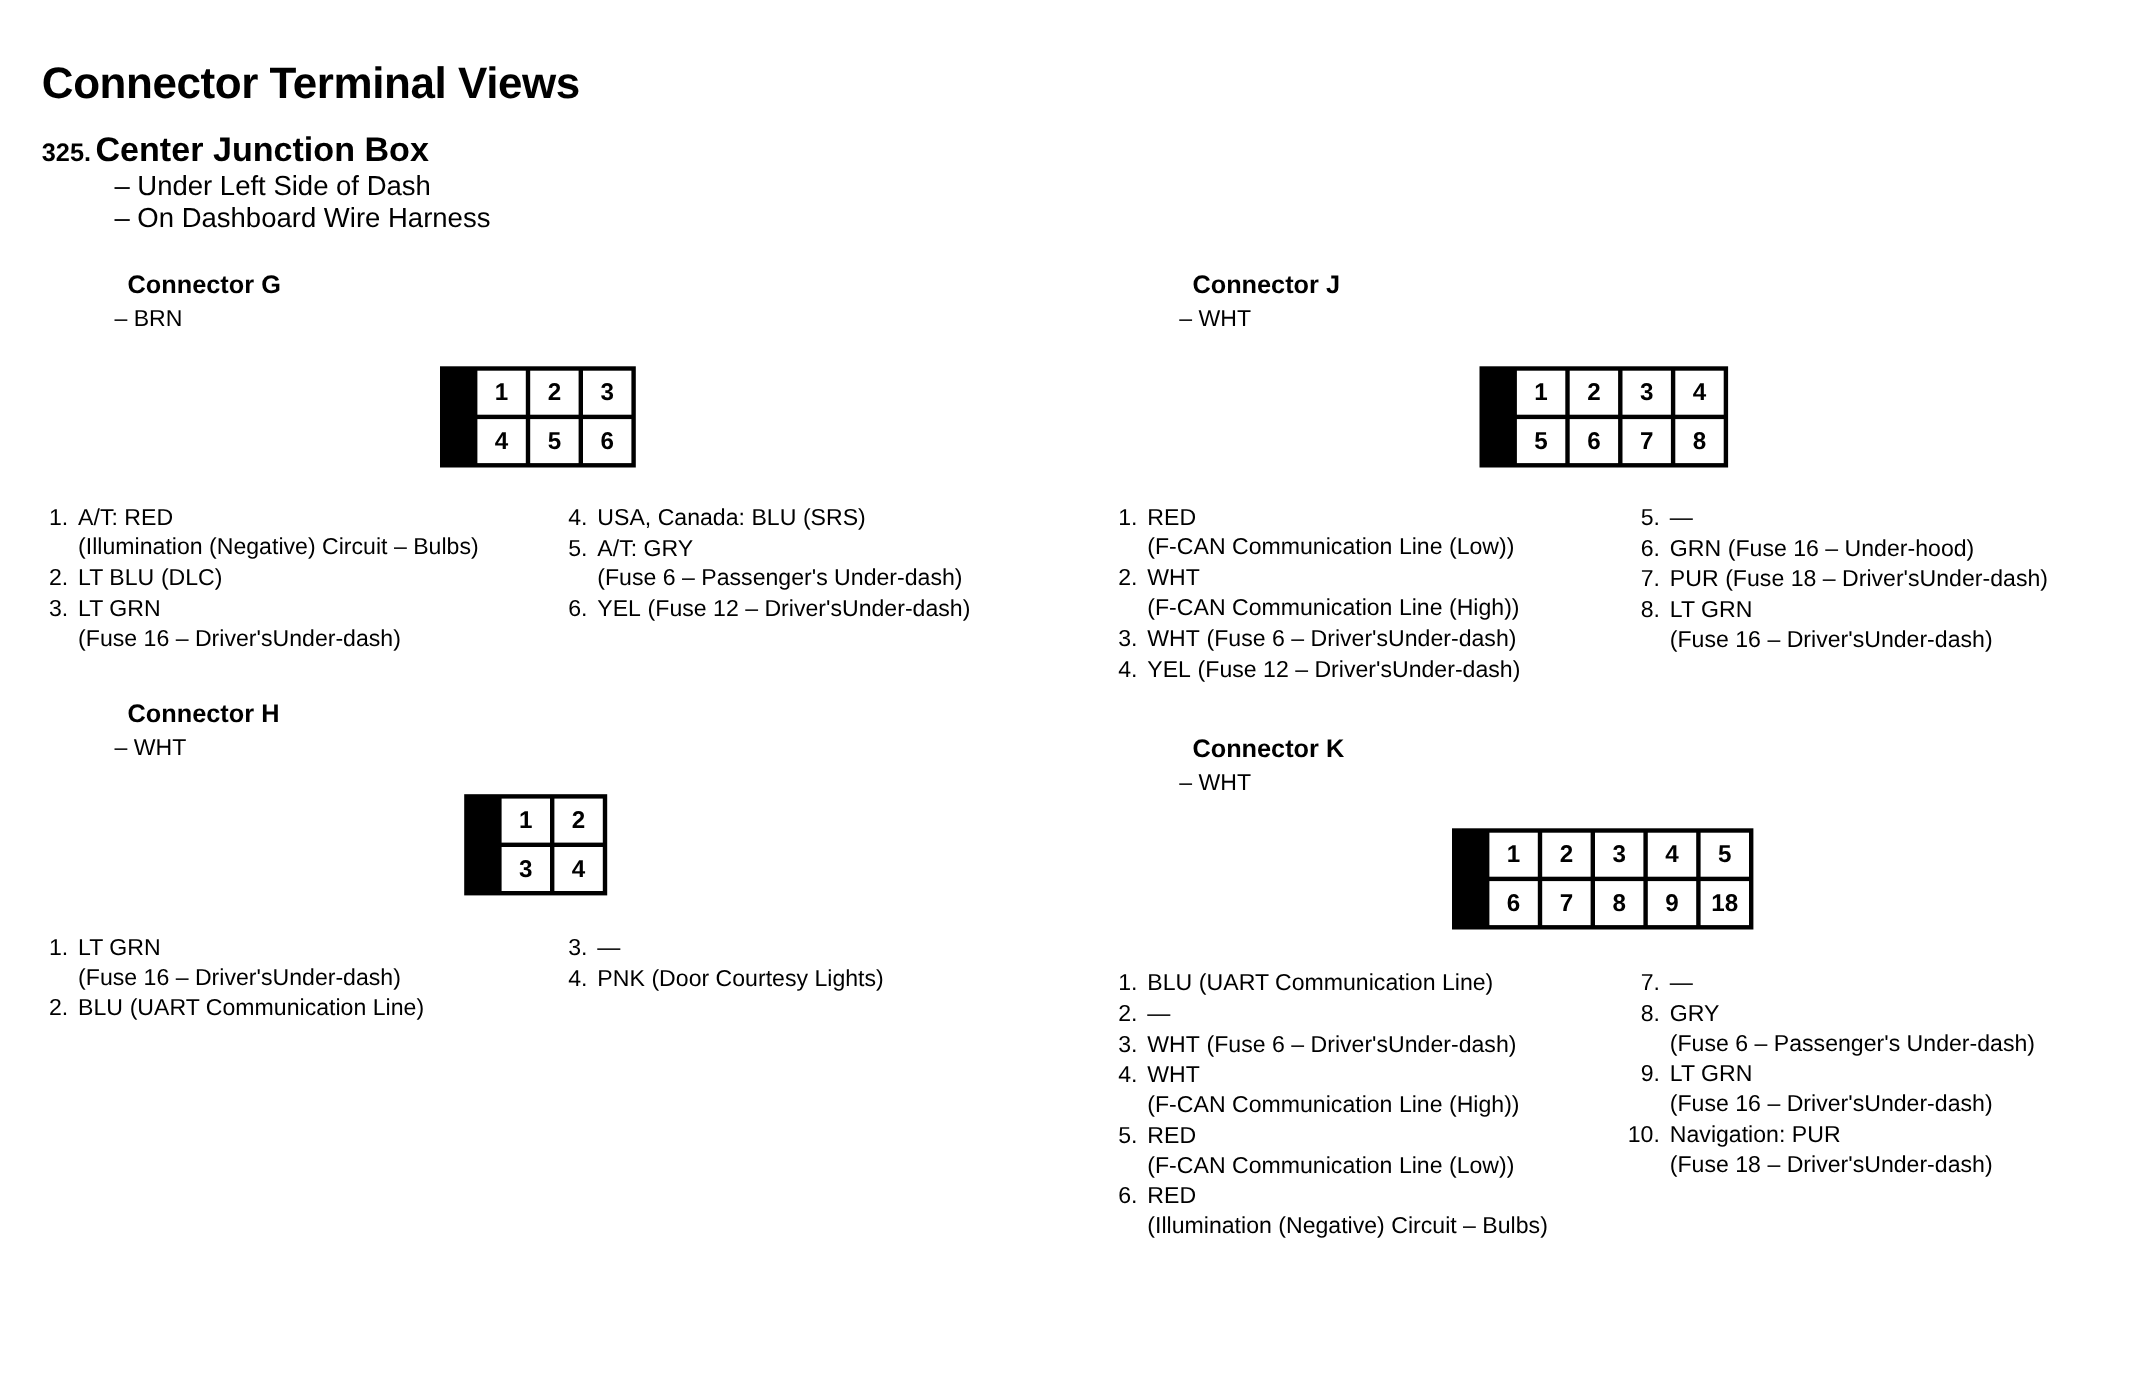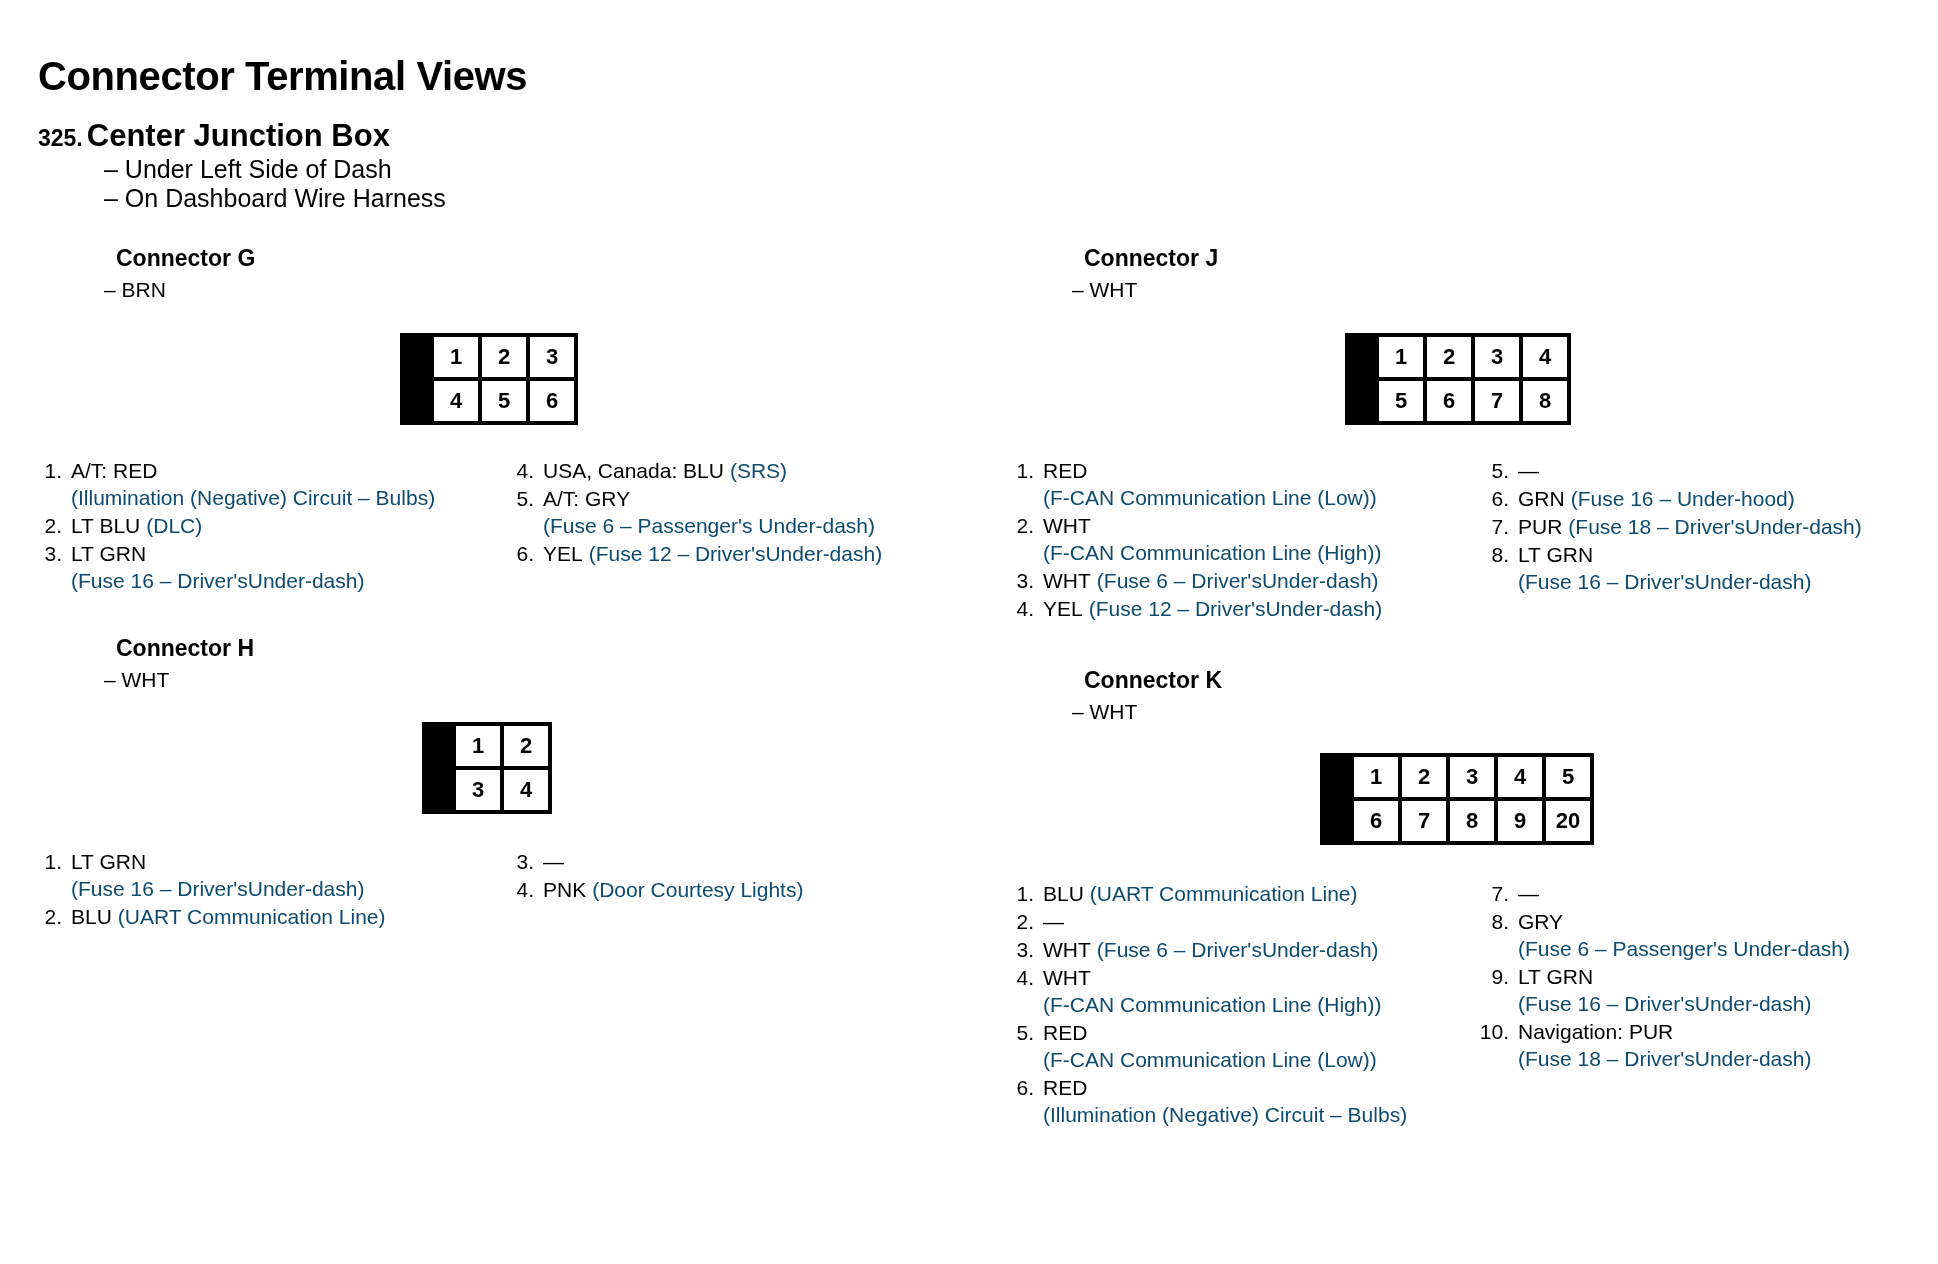--- a/index.html
+++ b/index.html
@@ -125,21 +125,21 @@
     margin-right: 9px;
   }
   .pin-num.w1 { width: 22px; }
   .pin-num.w2 { width: 34px; }
   .pin-body {
     font-size: 21px;
     line-height: 27px;
   }
   .pin-main { white-space: nowrap; }
   .pin-desc {
-    color: #0c4a6e;
+    color: #000000;
     white-space: nowrap;
   }
   .pin-desc.inline { margin-left: 6px; }
   .dash { letter-spacing: 0; }
 </style>
 </head>
 <body>
 
 <div class="page">
 
@@ -364,21 +364,21 @@
         <div class="cell">2</div>
         <div class="cell">3</div>
         <div class="cell">4</div>
         <div class="cell">5</div>
       </div>
       <div class="grid-row">
         <div class="cell">6</div>
         <div class="cell">7</div>
         <div class="cell">8</div>
         <div class="cell">9</div>
-        <div class="cell">20</div>
+        <div class="cell">18</div>
       </div>
     </div>
   </div>
 
   <div class="pinlist" style="left:1012px; top:880px;">
     <div class="pin">
       <span class="pin-num w1">1.</span>
       <span class="pin-body">
         <span class="pin-main">BLU</span><span class="pin-desc inline">(UART Communication Line)</span>
       </span>

